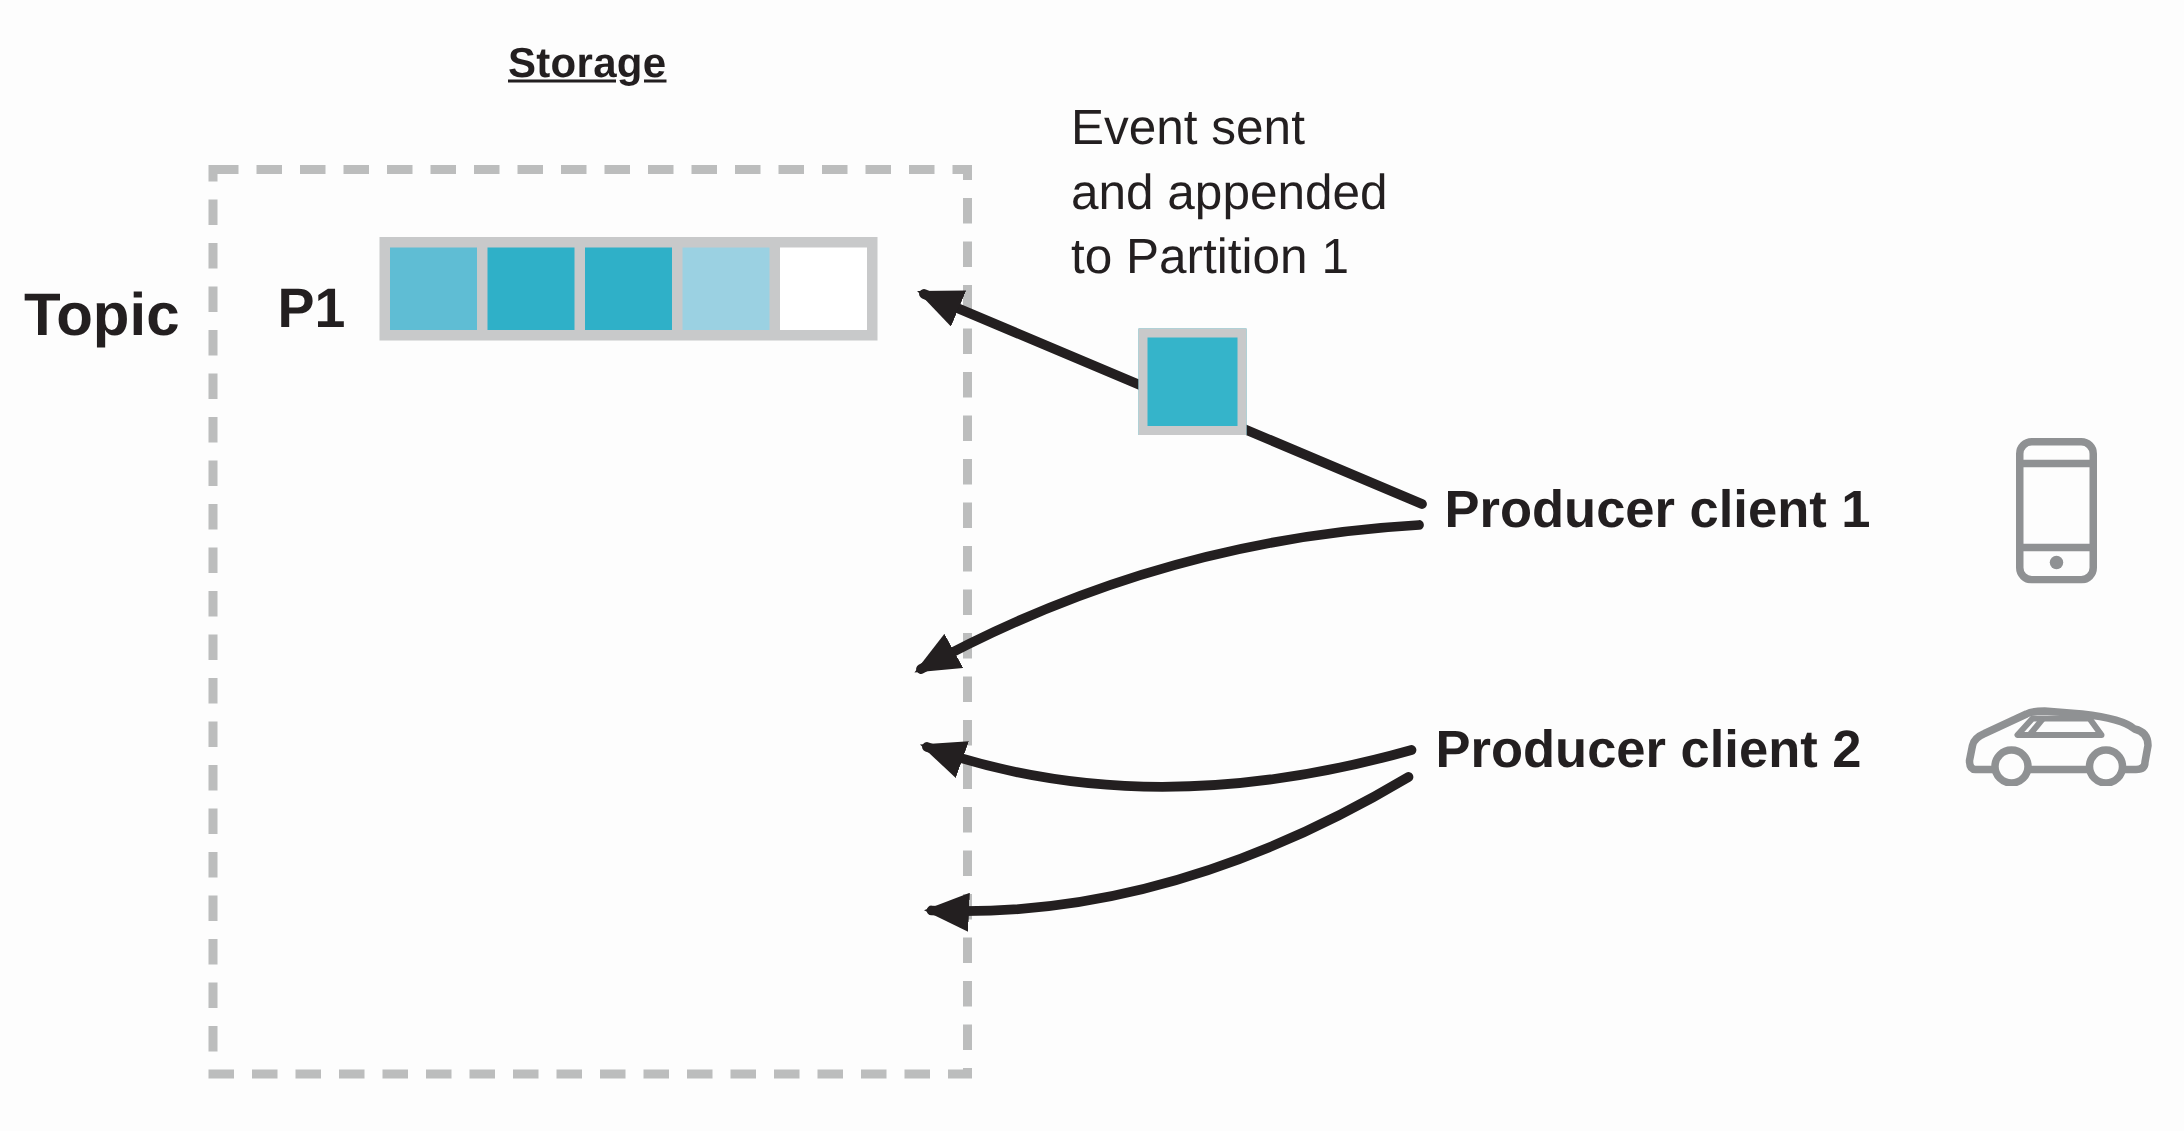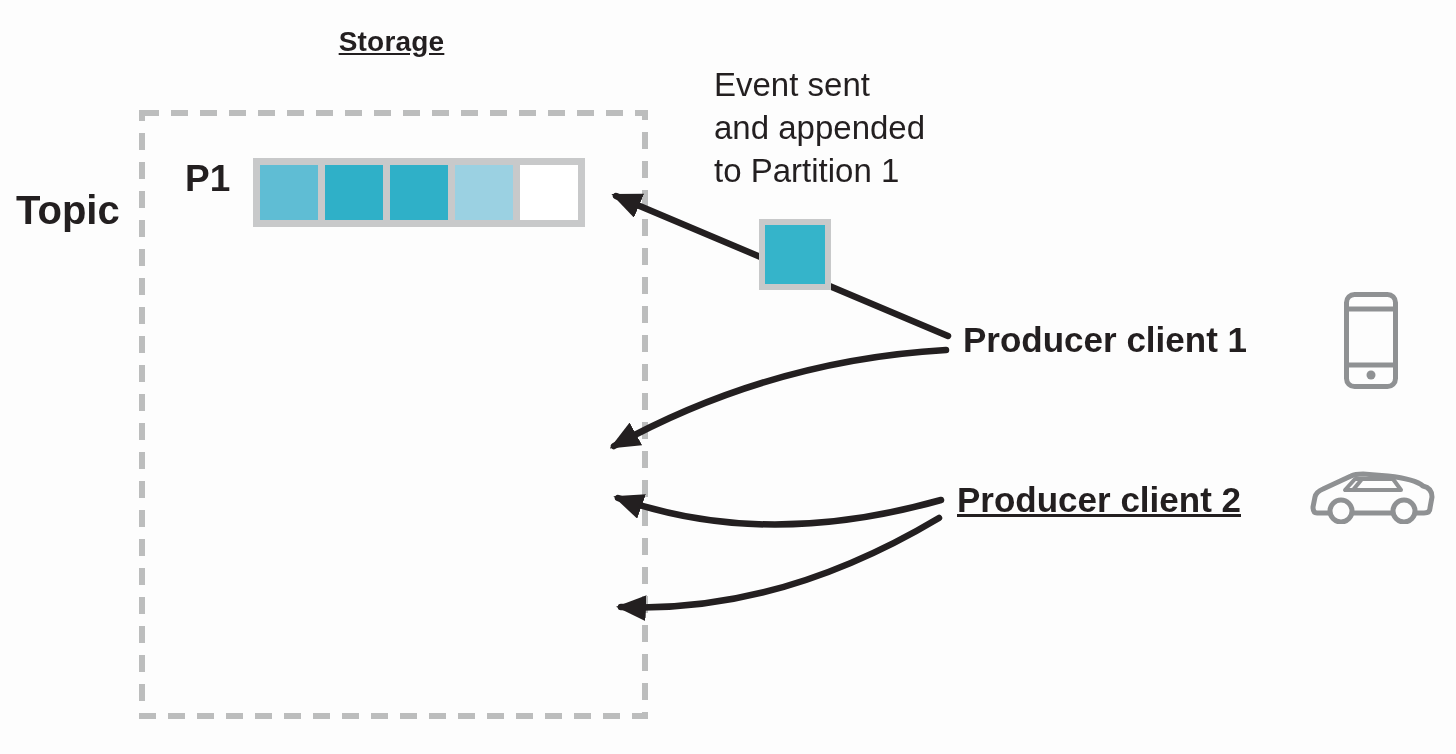--- a/index.html
+++ b/index.html
@@ -29,21 +29,21 @@
   .topic-label {
     position: absolute;
     left: 16px; top: 172px;
     font-size: 40px; font-weight: 700; margin-top: 16px;
   }
   .rows {
     position: absolute;
     left: 185px; top: 158px;
     display: flex; flex-direction: column; gap: 70px;
   }
-  .prow { display: flex; align-items: flex-start; height: 69px; }
+  .prow { display: flex; align-items: flex-end; height: 69px; }
   .plabel {
     width: 68px;
     font-size: 37px; font-weight: 600;
   }
   .pbox {
     width: 332px; height: 69px;
     background: #c8c9ca;
     box-sizing: border-box;
     padding: 7px;
     display: flex; gap: 7px;
@@ -61,21 +61,21 @@
     width: 72px; height: 71px;
     box-sizing: border-box;
     border: 6px solid #c8c9ca;
   }
   .producer {
     position: absolute;
     font-size: 35px; font-weight: 700;
     white-space: nowrap;
   }
   .producer1 { left: 963px; top: 320px; }
-  .producer2 { left: 957px; top: 480px; text-decoration: underline; }
+  .producer2 { left: 957px; top: 480px; }
   .icon-svg { position: absolute; }
   .phone-pos { left: 1344px; top: 292px; }
   .car-pos   { left: 1310px; top: 466px; }
 </style>
 </head>
 <body>
 
 <div class="canvas">
 
   <svg class="overlay" viewBox="0 0 1456 754">

